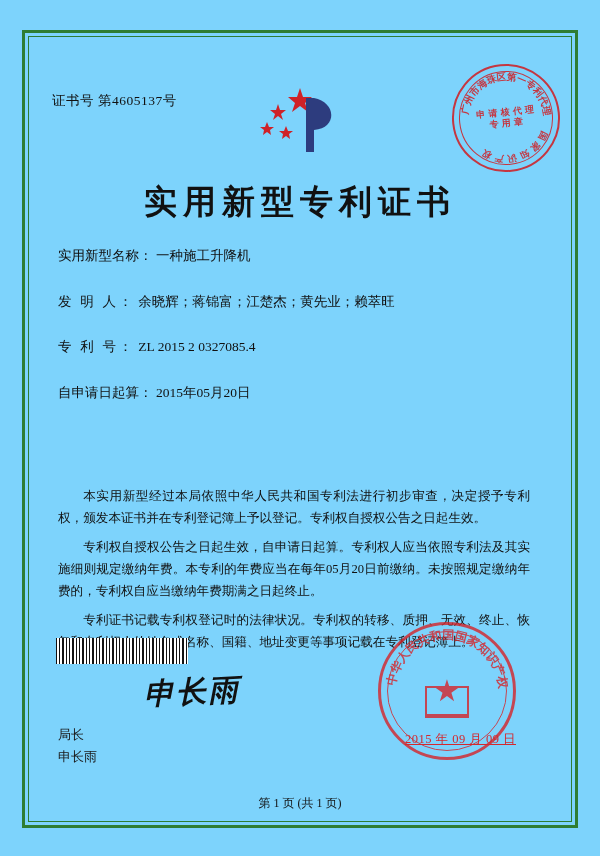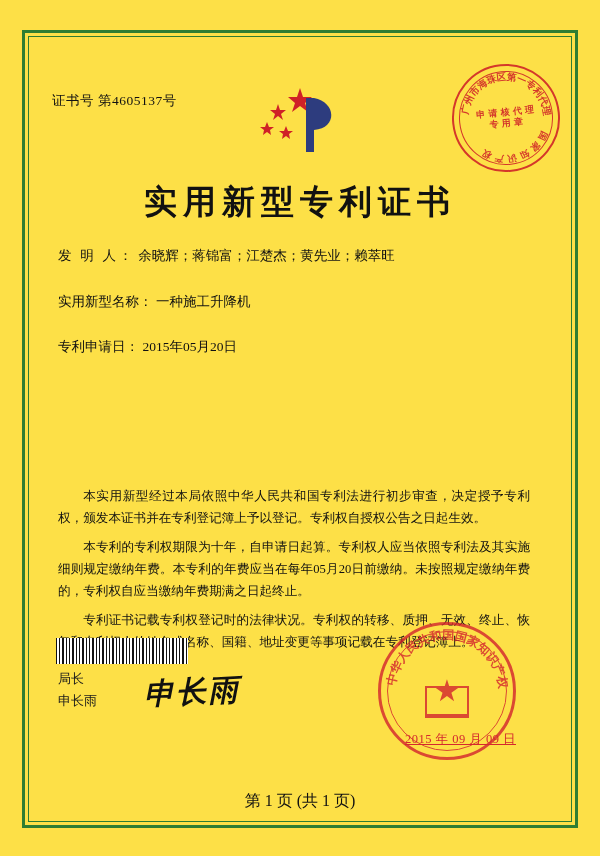--- a/index.html
+++ b/index.html
@@ -12,21 +12,21 @@
     height: 856px;
     font-family: "Liberation Serif", serif;
     color: #1a1a1a;
     position: relative;
     overflow: hidden;
   }
 
   .page {
     position: absolute;
     inset: 0;
-    background: #fde047;
+    background: #7dd3fc;
   }
 
   
   .frame-outer {
     position: absolute;
     left: 22px;
     top: 30px;
     right: 22px;
     bottom: 28px;
     border: 3px solid #2f7d32;
@@ -177,21 +177,21 @@
       #fff 4px, #fff 6.5px,
       #111 6.5px, #111 8.5px,
       #fff 8.5px, #fff 10px
     );
   }
 
   
   .sig-block {
     position: absolute;
     left: 10px;
-    top: 608px;
+    top: 664px;
     font-size: 13px;
     line-height: 1.7;
   }
   .sig-script {
     position: absolute;
     left: 96px;
     top: 612px;
     font-size: 30px;
     font-family: "Liberation Serif", serif;
     font-style: italic;
@@ -255,21 +255,21 @@
     text-decoration: underline;
   }
 
   
   .footer {
     position: absolute;
     left: 0;
     right: 0;
     bottom: -6px;
     text-align: center;
-    font-size: 16px;
+    font-size: 12px;
     color: #111;
   }
 </style>
 </head>
 <body>
 
 <div class="page">
 
   <div class="frame-outer"></div>
   <div class="frame-inner"></div>
@@ -305,36 +305,40 @@
           </text>
         </svg>
       </div>
       <div class="center-text">申 请 核 代 理 专 用 章</div>
     </div>
 
     <div class="title">实用新型专利证书</div>
 
     <div class="fields">
       <div class="field-row">
+        <span class="field-label">实用新型名称：</span>
+        <span class="field-value">一种施工升降机</span>
+      </div>
+      <div class="field-row">
         <span class="field-label spaced">发 明 人：</span>
         <span class="field-value">余晓辉；蒋锦富；江楚杰；黄先业；赖萃旺</span>
       </div>
       <div class="field-row">
-        <span class="field-label">实用新型名称：</span>
-        <span class="field-value">一种施工升降机</span>
+        <span class="field-label spaced">专 利 号：</span>
+        <span class="field-value">ZL 2015 2 0327085.4</span>
       </div>
       <div class="field-row">
-        <span class="field-label">专利申请日：</span>
+        <span class="field-label">自申请日起算：</span>
         <span class="field-value">2015年05月20日</span>
       </div>
     </div>
 
     <div class="body-text">
       <p>本实用新型经过本局依照中华人民共和国专利法进行初步审查，决定授予专利权，颁发本证书并在专利登记簿上予以登记。专利权自授权公告之日起生效。</p>
-      <p>本专利的专利权期限为十年，自申请日起算。专利权人应当依照专利法及其实施细则规定缴纳年费。本专利的年费应当在每年05月20日前缴纳。未按照规定缴纳年费的，专利权自应当缴纳年费期满之日起终止。</p>
+      <p>专利权自授权公告之日起生效，自申请日起算。专利权人应当依照专利法及其实施细则规定缴纳年费。本专利的年费应当在每年05月20日前缴纳。未按照规定缴纳年费的，专利权自应当缴纳年费期满之日起终止。</p>
       <p>专利证书记载专利权登记时的法律状况。专利权的转移、质押、无效、终止、恢复和专利权人的姓名或名称、国籍、地址变更等事项记载在专利登记簿上。</p>
     </div>
 
     <div class="barcode"></div>
 
     <div class="sig-block">
       <div>局长</div>
       <div>申长雨</div>
     </div>
     <div class="sig-script">申长雨</div>

